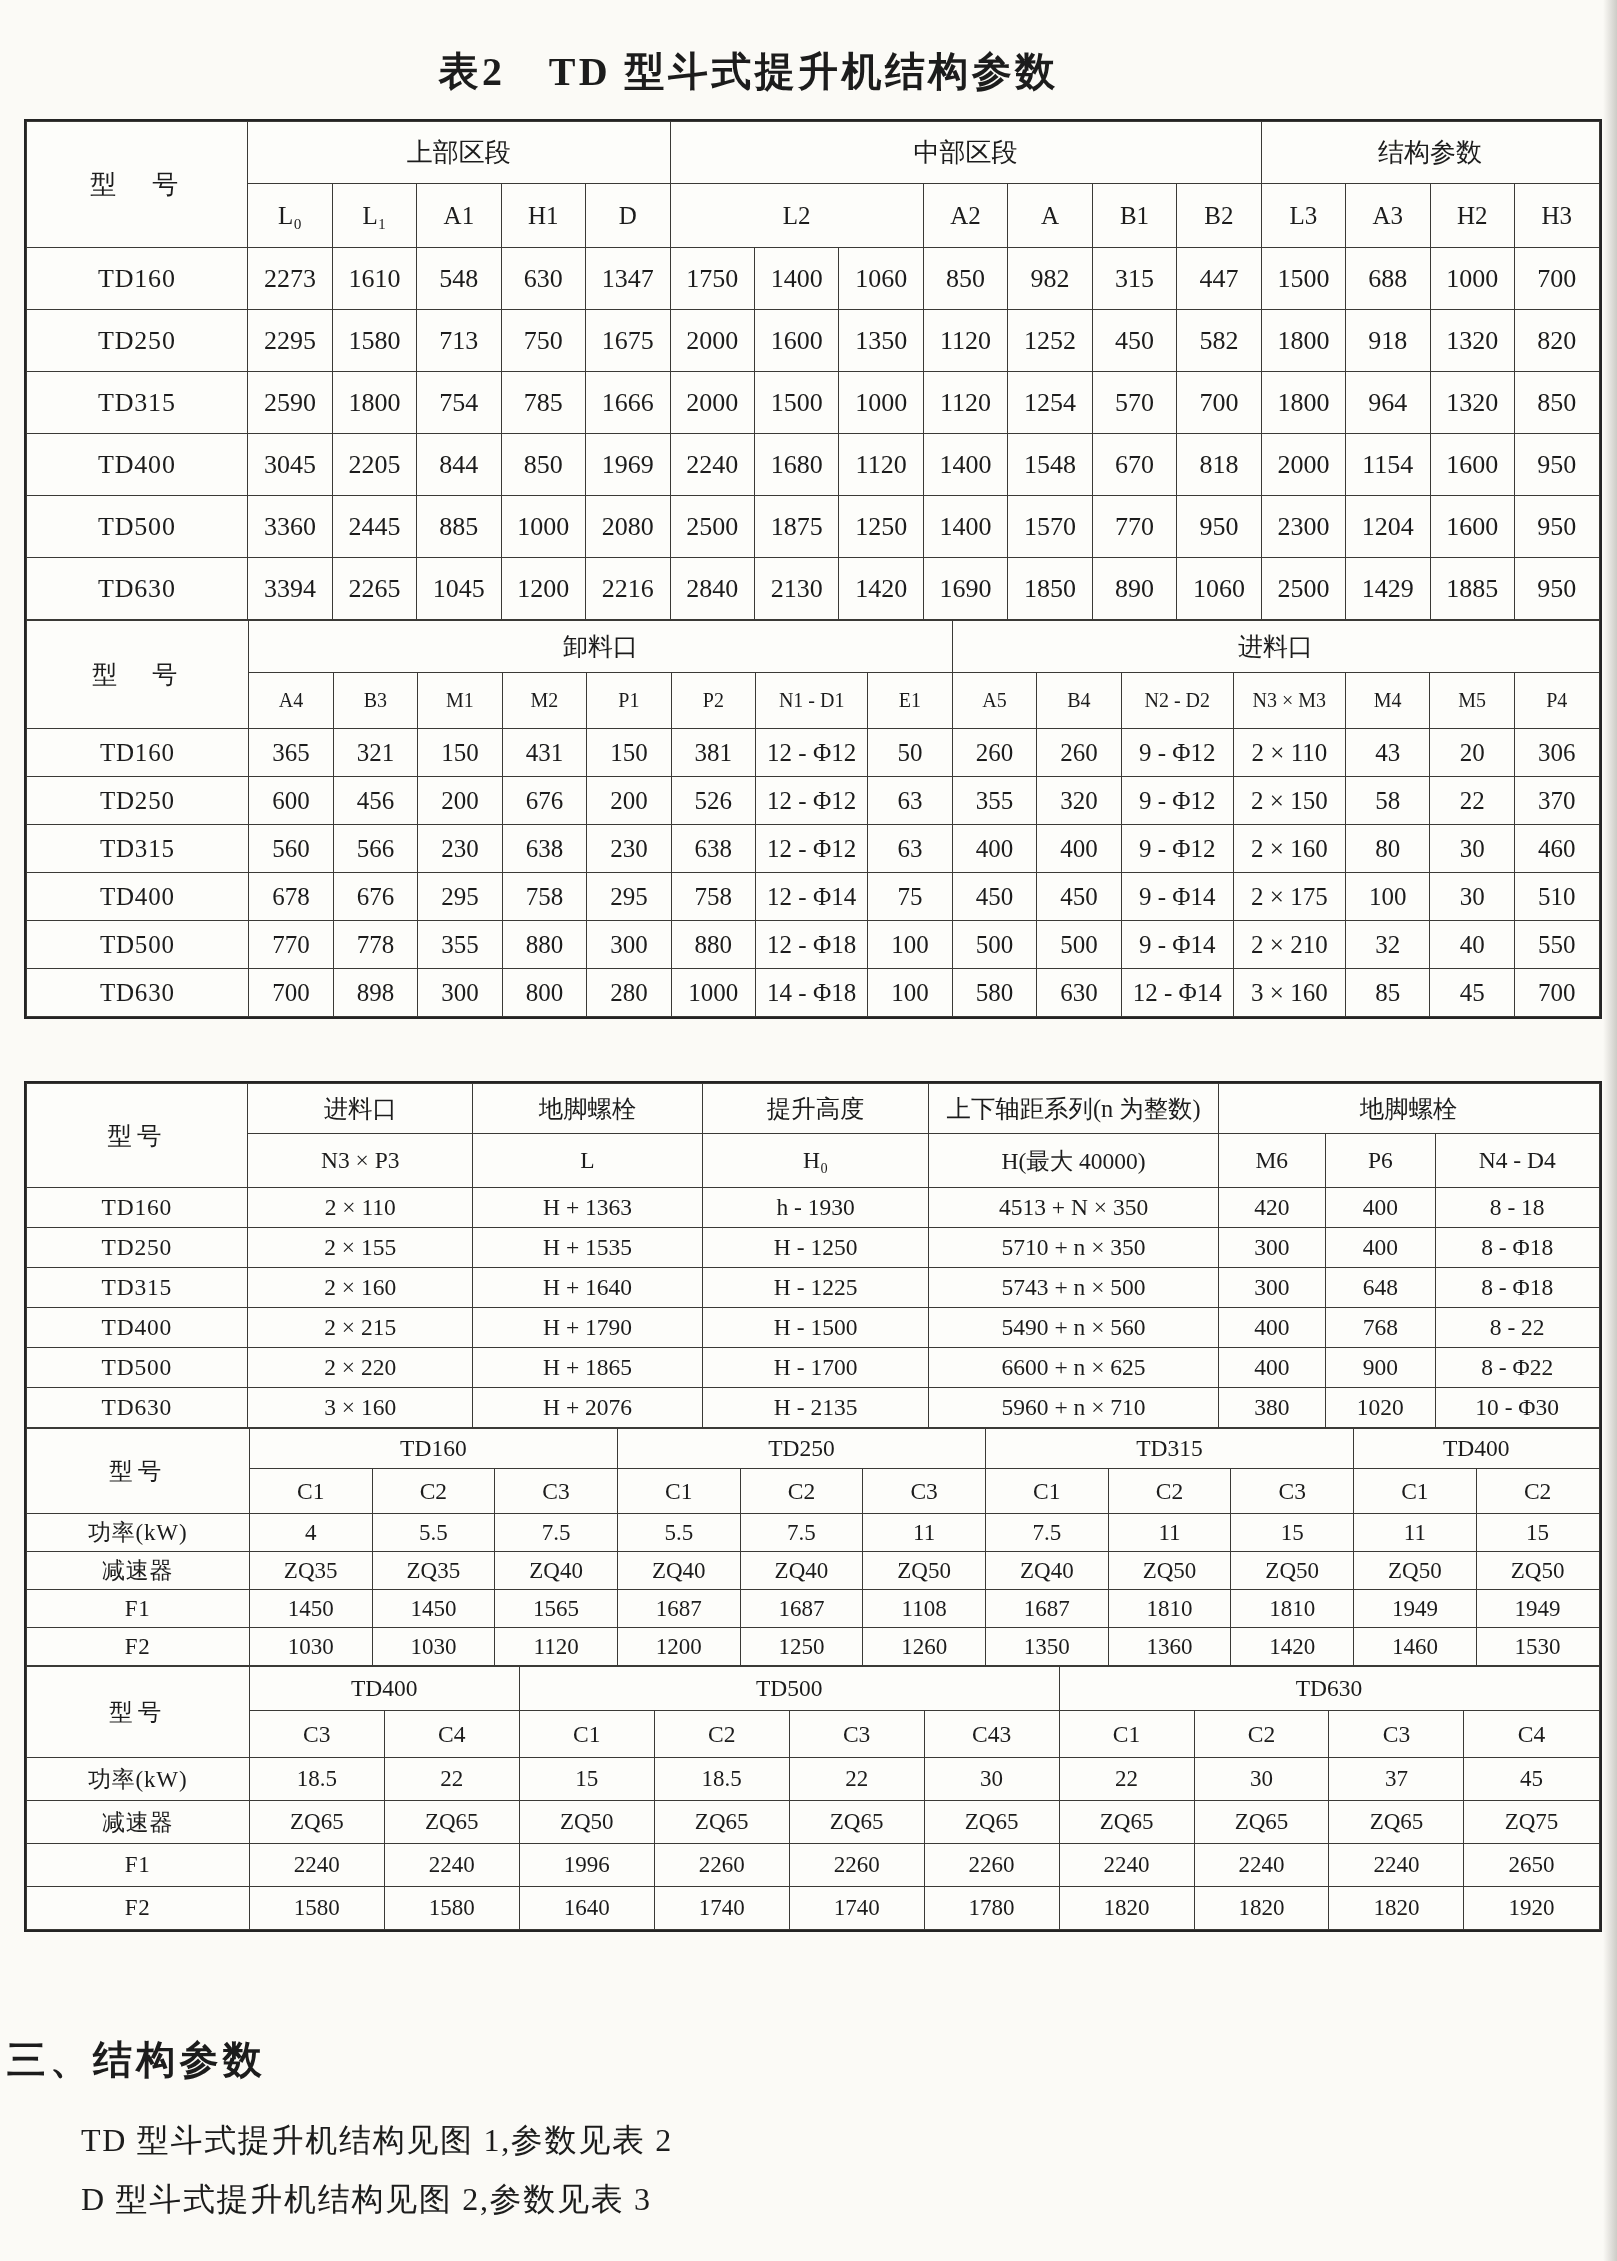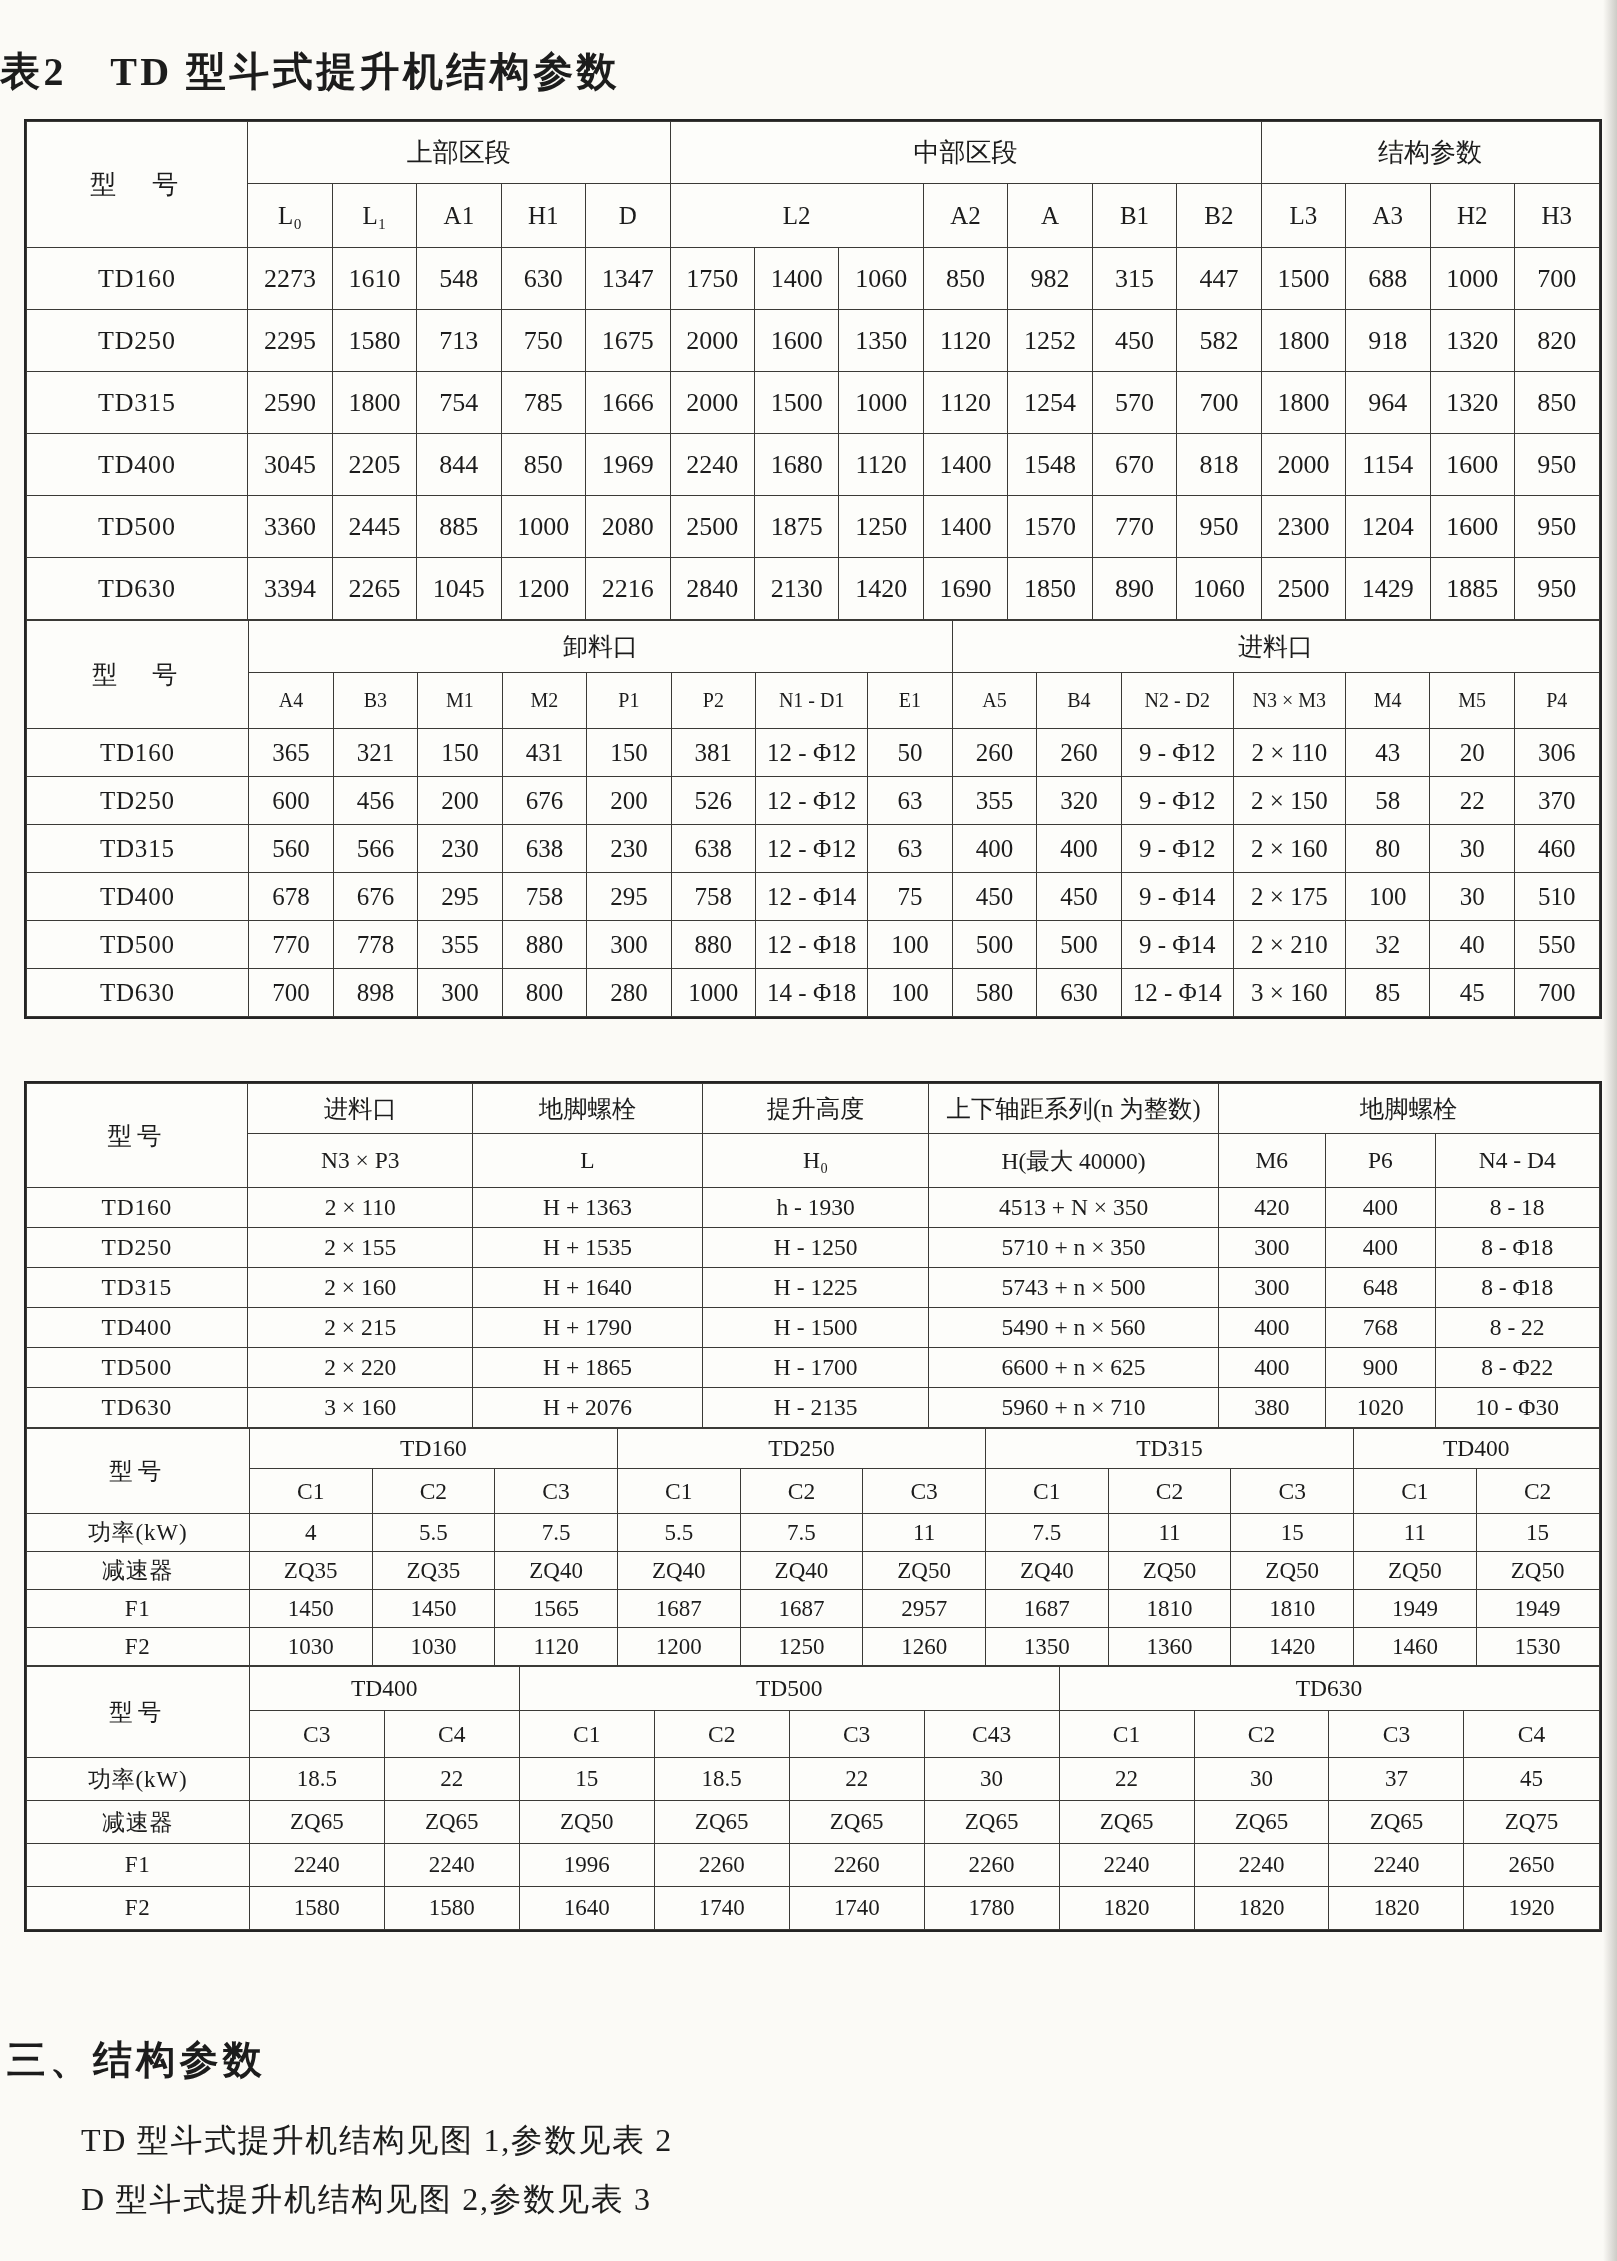--- a/index.html
+++ b/index.html
@@ -12,21 +12,21 @@
     overflow:hidden;
   }
   .page{position:absolute;inset:0;}
   .scan-edge{
     position:absolute;top:0;right:0;width:15px;height:100%;
     background:linear-gradient(to right,rgba(0,0,0,0),rgba(110,108,100,0.35));
     pointer-events:none;
   }
   .title{
     position:absolute;top:44px;left:0;width:1497px;
-    font-size:40px;font-weight:700;letter-spacing:3.4px;
+    text-align:center;font-size:40px;font-weight:700;letter-spacing:3.4px;
     white-space:nowrap;
   }
   .tbl-wrap{
     position:absolute;left:23.5px;width:1578px;
     border:2.5px solid #242424;background:#fdfdfa;
     box-sizing:border-box;
   }
   .w1{top:119px;}
   .w2{top:1081px;}
   table{width:100%;border-collapse:collapse;table-layout:fixed;}
@@ -561,21 +561,21 @@
             <td>ZQ50</td>
             <td>ZQ50</td>
           </tr>
           <tr>
             <td class="rowhead">F1</td>
             <td>1450</td>
             <td>1450</td>
             <td>1565</td>
             <td>1687</td>
             <td>1687</td>
-            <td>2957</td>
+            <td>1108</td>
             <td>1687</td>
             <td>1810</td>
             <td>1810</td>
             <td>1949</td>
             <td>1949</td>
           </tr>
           <tr>
             <td class="rowhead">F2</td>
             <td>1030</td>
             <td>1030</td>

